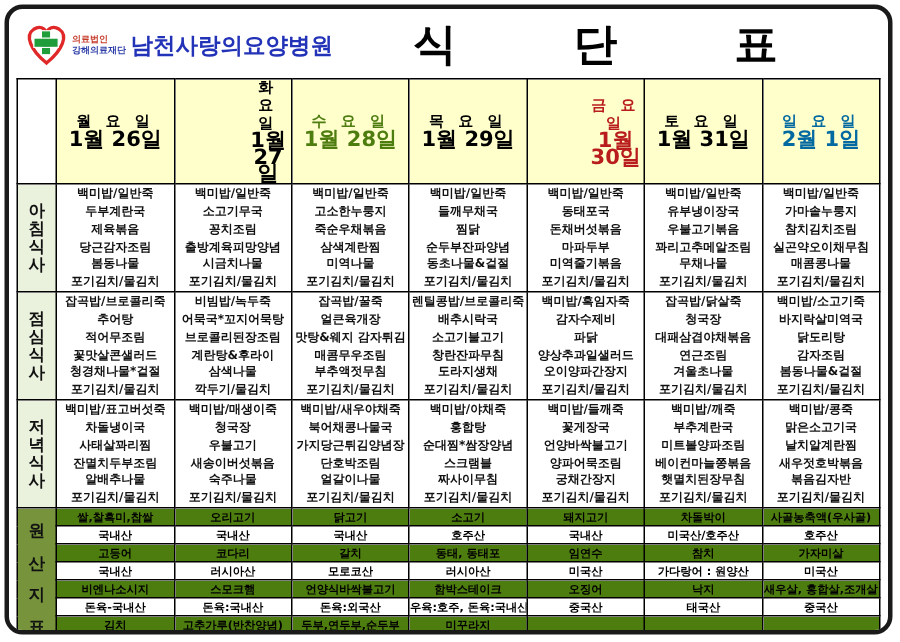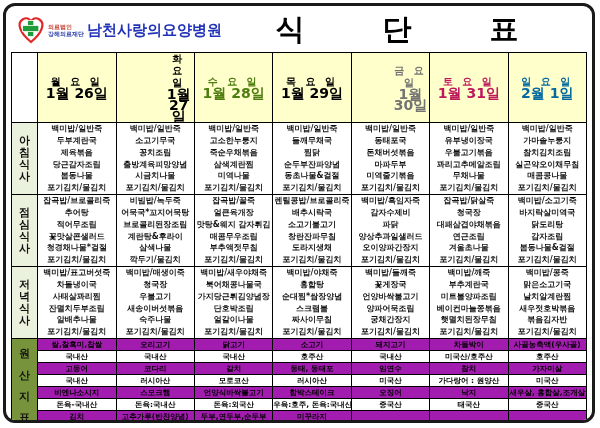--- a/index.html
+++ b/index.html
@@ -26,21 +26,21 @@
   .day-name{font-size:10px;font-weight:bold;letter-spacing:3px;line-height:12px;}
   .day-date{font-size:14px;font-weight:bold;line-height:11px;}
   td.meal-cell{background:#fff;text-align:center;vertical-align:middle;height:71px;}
   .meal-item{font-size:8px;font-weight:bold;line-height:11.8px;white-space:nowrap;color:#111;}
   td.vlabel{width:26px;background:#eaf1dd;}
   td.origin-vlabel{background:#77933c;}
   .vstack{display:flex;flex-direction:column;justify-content:space-evenly;align-items:center;height:100%;}
   .vstack span{font-size:11px;font-weight:bold;color:#111;line-height:12px;}
   tr.orow td{height:11px;font-size:7.5px;font-weight:bold;text-align:center;vertical-align:middle;white-space:nowrap;}
   tr.erow td{height:10px;font-size:7.5px;font-weight:bold;text-align:center;vertical-align:middle;white-space:nowrap;}
-  td.g{background:#a21caf;}
+  td.g{background:#4d7c0f;}
   td.tall{vertical-align:middle;}
   td.tall div{font-size:7.5px;font-weight:bold;line-height:11px;text-align:center;}
   .footnote{
     text-align:center;font-size:9.5px;font-weight:bold;color:#111;
     margin-top:3px;letter-spacing:1px;
   }
   .logo-svg{display:block;}
 </style>
 </head>
 <body>
@@ -88,25 +88,25 @@
             <div class="day-date">1월 27일</div>
           </th>
           <th class="day-header" style="color: #4d7c0f;">
             <div class="day-name">수 요 일</div>
             <div class="day-date">1월 28일</div>
           </th>
           <th class="day-header" style="color: rgb(0, 0, 0);">
             <div class="day-name">목 요 일</div>
             <div class="day-date">1월 29일</div>
           </th>
-          <th class="day-header" style="color: #737373; padding-left: 40px;">
+          <th class="day-header" style="color: #b91c1c; padding-left: 40px;">
             <div class="day-name">금 요 일</div>
             <div class="day-date">1월 30일</div>
           </th>
-          <th class="day-header" style="color: #be185d;">
+          <th class="day-header" style="color: #000000;">
             <div class="day-name">토 요 일</div>
             <div class="day-date">1월 31일</div>
           </th>
           <th class="day-header" style="color: #0369a1;">
             <div class="day-name">일 요 일</div>
             <div class="day-date">2월 1일</div>
           </th>
         </tr>
     </thead>
     <tbody id="tbody">

